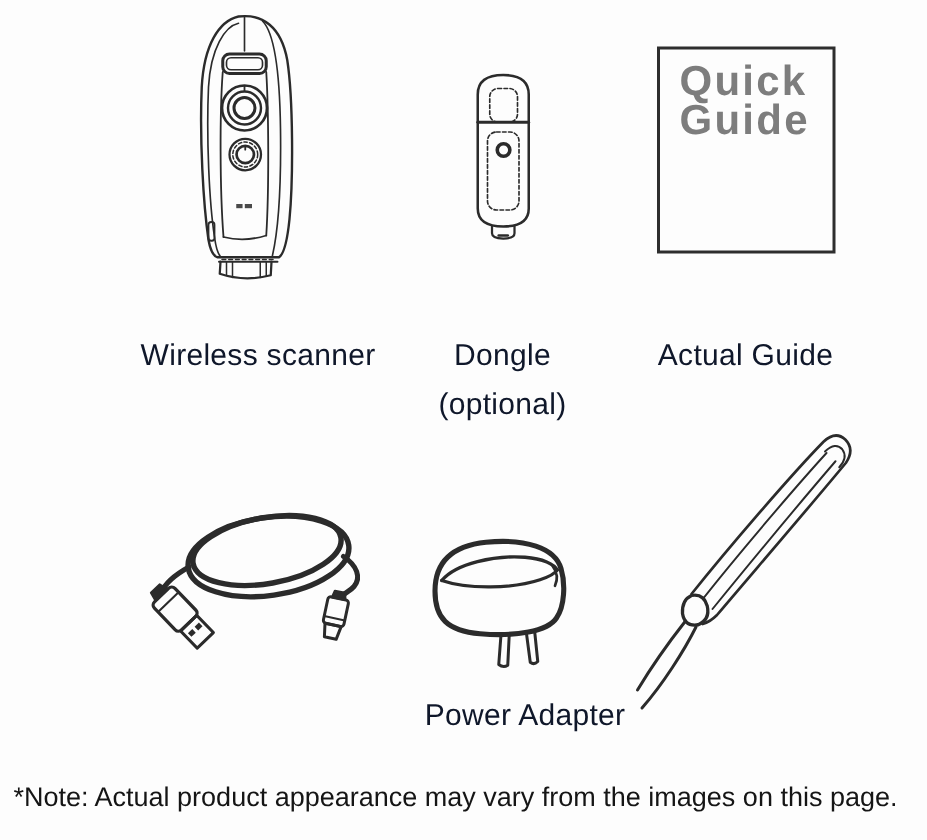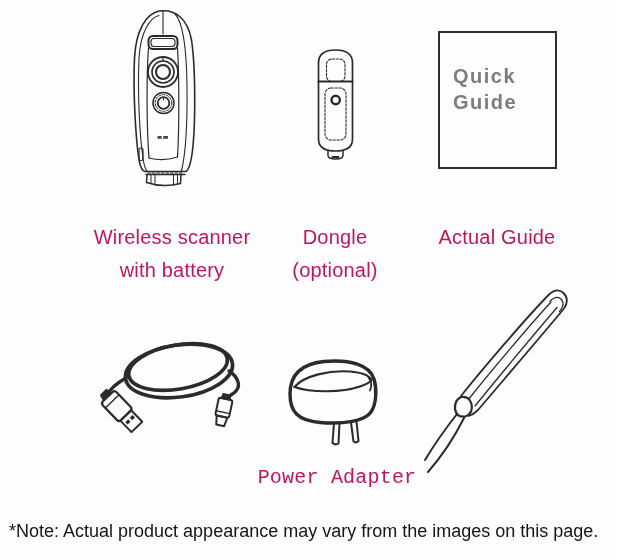--- a/index.html
+++ b/index.html
@@ -22,36 +22,36 @@
   .fig svg {
     display: block;
     width: 100%;
     height: 100%;
   }
   .caption {
     position: absolute;
     text-align: center;
     font-size: 20px;
     letter-spacing: 0.2px;
-    color: #be185d;
+    color: #0f172a;
     white-space: nowrap;
   }
   .quick-guide-box {
     position: absolute;
     left: 438px;
     top: 31px;
     width: 119px;
     height: 138px;
     border: 2px solid #2e2e2e;
     box-sizing: border-box;
   }
   .quick-guide-box .cover-text {
-    margin: 30px 0 0 13px;
+    margin: 8px 0 0 13px;
     font-weight: 700;
-    font-size: 20px;
+    font-size: 28px;
     line-height: 26px;
     letter-spacing: 1.5px;
     color: #7d7d7d;
   }
   .note {
     position: absolute;
     left: 9px;
     top: 521px;
     font-size: 18px;
     letter-spacing: 0px;
@@ -114,21 +114,20 @@
   </div>
 
   <div class="quick-guide-box">
     <div class="cover-text">
       <div>Quick</div>
       <div>Guide</div>
     </div>
   </div>
 
   <div class="caption" style="left:72px; top:226px; width:200px;">Wireless scanner</div>
-  <div class="caption" style="left:72px; top:259px; width:200px;">with battery</div>
 
   <div class="caption" style="left:255px; top:259px; width:160px;">(optional)</div>
   <div class="caption" style="left:255px; top:226px; width:160px;">Dongle</div>
 
   <div class="caption" style="left:417px; top:226px; width:160px;">Actual Guide</div>
 
   <div class="fig" style="left:79px; top:325px; width:190px; height:145px;">
     <svg viewBox="0 0 190 145">
       <g class="ln">
         <ellipse cx="100" cy="46" rx="54" ry="26" transform="rotate(-8 100 46)" stroke-width="3.6"></ellipse>
@@ -173,17 +172,17 @@
         <path d="M48,120 C70,92 110,45 131,22" stroke-width="1.3"></path>
         <path d="M55,126 C77,99 116,52 137,27.5" stroke-width="1.3"></path>
         <path d="M130,21 Q137,14.5 141.5,19.5 Q145.5,25 139.5,31.5" stroke-width="1.3"></path>
         <path d="M41,117 Q49,115.5 51.5,124 Q53.5,133 45.5,136.5 Q36.5,138 35,129 Q34.5,120 41,117 Z" fill="#fdfdfd" stroke-width="2.2"></path>
         <path d="M37,134 C26,148 14,165 5,180" stroke-width="2"></path>
         <path d="M44,138 C36,154 22,176 8,192" stroke-width="2"></path>
       </g>
     </svg>
   </div>
 
-  <div class="caption" style="left:257px; top:466px; width:160px;font-family:Liberation Mono, monospace;">Power Adapter</div>
+  <div class="caption" style="left:270px; top:466px; width:160px;">Power Adapter</div>
 
   <div class="note">*Note: Actual product appearance may vary from the images on this page.</div>
 
 </div>
 
 </body></html>

